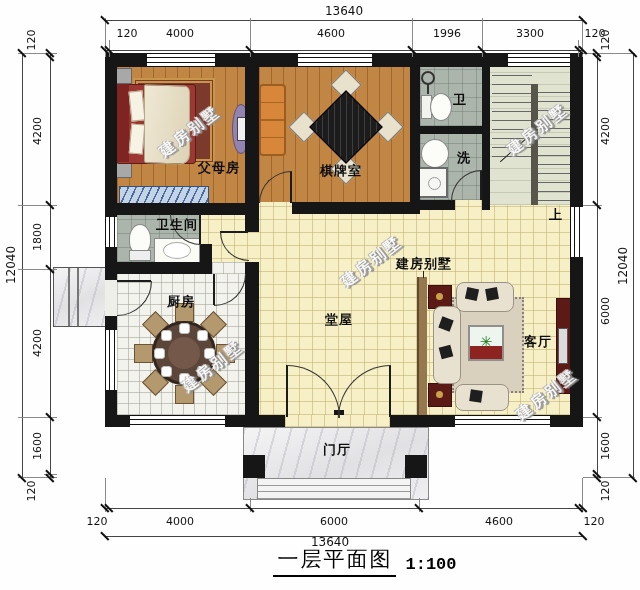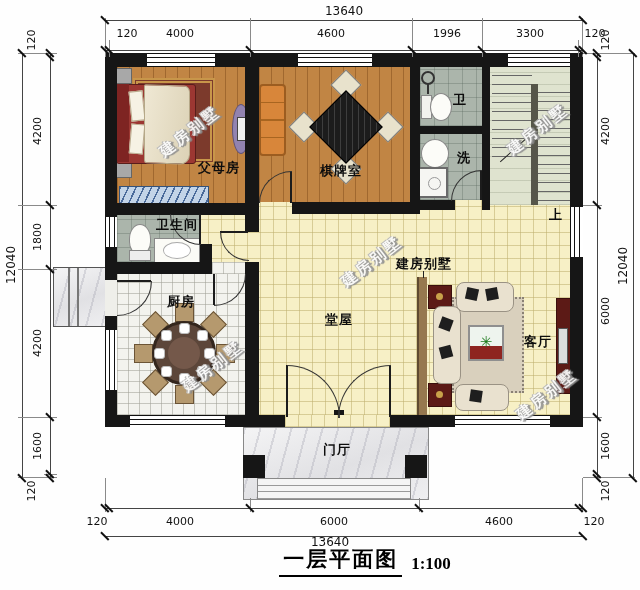--- a/index.html
+++ b/index.html
@@ -36,23 +36,23 @@
   .dim.rot{transform:translate(-50%,-50%) rotate(-90deg);}
   .dl{position:absolute;background:#444;}
   .wit{position:absolute;background:#8a8a8a;}
   .tk{position:absolute;width:11px;height:1.5px;background:#111;transform:translate(-50%,-50%) rotate(45deg);}
   .wm{position:absolute;width:120px;text-align:center;transform:rotate(-38deg);font-weight:bold;
       font-size:15px;letter-spacing:3px;color:#fafafa;opacity:.95;white-space:nowrap;
       text-shadow:1px 1px 0 #9a9a9a,2px 2px 1px #8a8a8a,-1px -1px 0 #bbb;}
   .furn{position:absolute;}
   .title-row{position:absolute;left:255px;top:545px;width:220px;display:flex;align-items:flex-end;
              justify-content:center;gap:9px;}
-  .title-main{font-size:21px;font-weight:bold;color:#000;border-bottom:2.5px solid #000;
+  .title-main{font-size:21px;font-weight:normal;color:#000;border-bottom:2.5px solid #000;
               padding:0 4px 2px 4px;letter-spacing:2px;white-space:nowrap;}
-  .title-scale{font-size:17px;font-weight:bold;color:#000;font-family:Liberation Serif, serif;padding-bottom:3px;}
+  .title-scale{font-size:17px;font-weight:bold;color:#000;font-family:Liberation Mono, monospace;padding-bottom:3px;}
 </style>
 </head>
 <body>
 
 <div class="canvas">
 
   <div class="abs floor-base" style="left:117px;top:67px;width:453px;height:348px;"></div>
   <div class="abs floor-wood" style="left:117px;top:67px;width:128px;height:136px;"></div>
   <div class="abs floor-wood" style="left:259px;top:67px;width:151px;height:135px;"></div>
   <div class="abs floor-tile" style="left:420px;top:67px;width:62px;height:59px;"></div>

